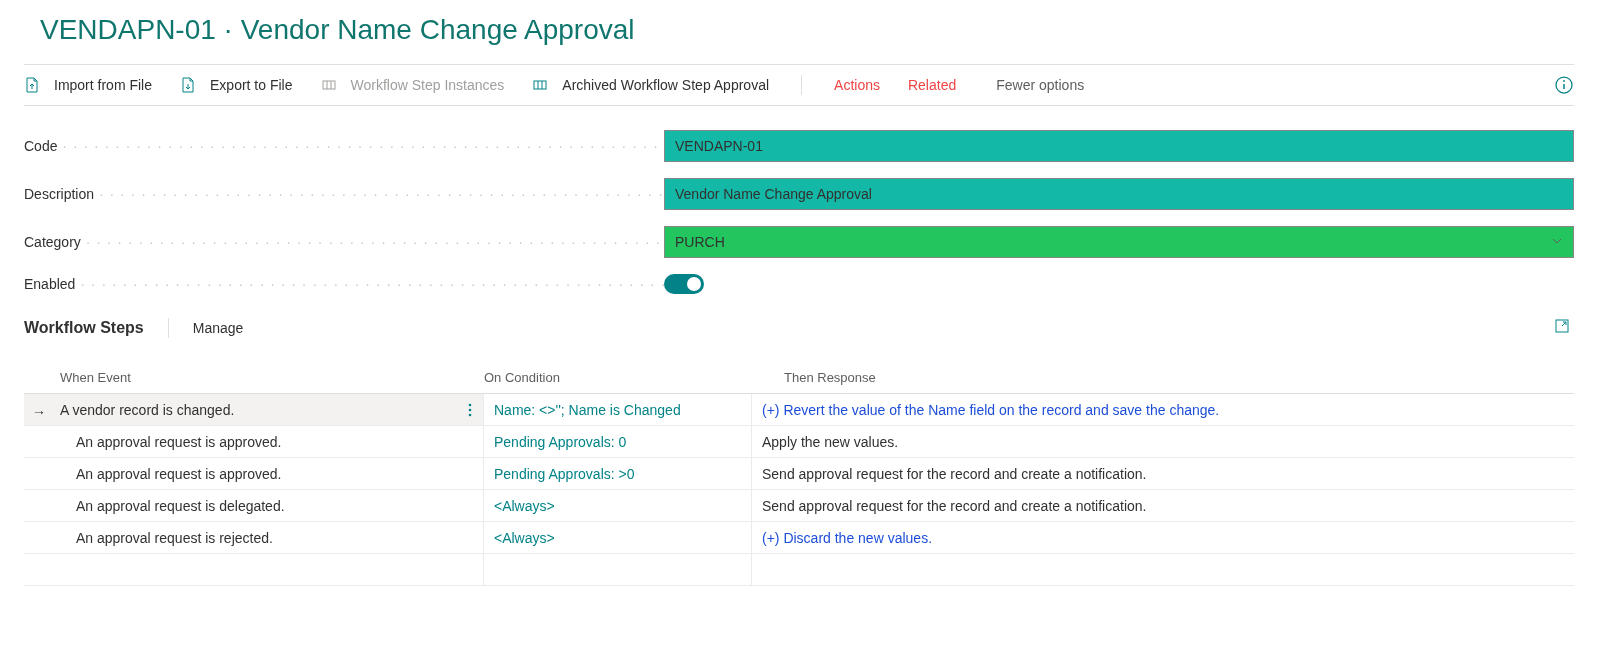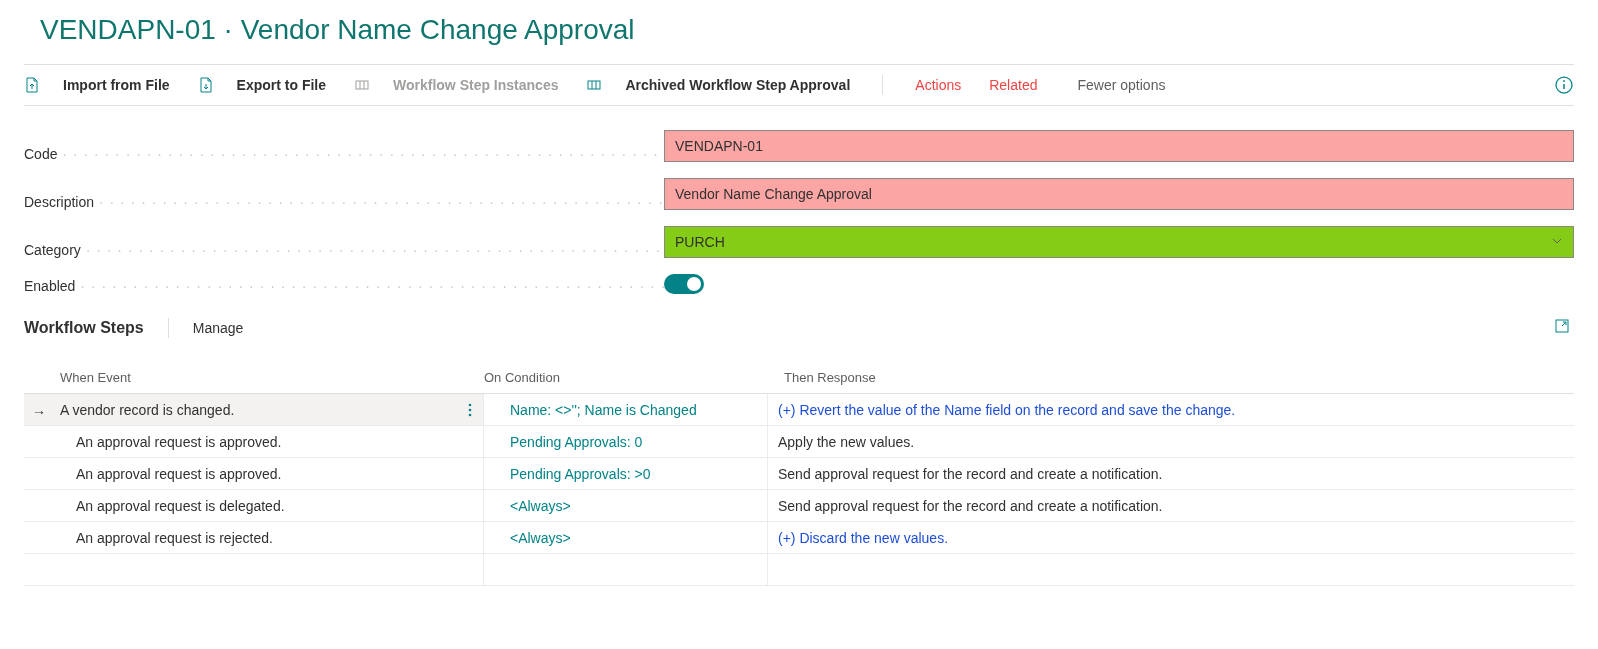--- a/index.html
+++ b/index.html
@@ -1,36 +1,36 @@
 <!DOCTYPE html>
 <html><head>
 <meta charset="utf-8">
 <style>
   * { box-sizing: border-box; font-family: "Segoe UI", -apple-system, BlinkMacSystemFont, sans-serif; }
   body { margin: 0; padding: 0 24px; background: #fff; color: #323130; font-size: 14px; }
   
   .page-title { font-size: 28px; font-weight: 400; color: #0f766e; margin: 14px 0 18px 16px; }
   
   .action-bar { display: flex; align-items: center; gap: 28px; border-top: 1px solid #e1dfdd; border-bottom: 1px solid #e1dfdd; padding: 10px 0; }
-  .action-item { display: flex; align-items: center; gap: 23px; cursor: pointer; color: #323130; font-weight: bold; }
+  .action-item { display: flex; align-items: center; gap: 14px; cursor: pointer; color: #323130; }
   .action-item .icon { width: 16px; height: 16px; display: inline-flex; align-items: center; justify-content: center; }
   .action-item.disabled { color: #a19f9d; }
   .action-item.disabled .icon svg { stroke: #a19f9d; fill: #a19f9d; }
   .action-sep { width: 1px; height: 20px; background: #e1dfdd; margin: 0 4px; }
   .action-group-menu { color: #ef4444; cursor: pointer; }
   .action-group-menu.muted { color: #605e5c; padding-left: 12px; }
   .action-spacer { flex: 1; }
   .info-icon-btn { width: 20px; height: 20px; display:flex; align-items:center; justify-content:center; cursor:pointer; }
   
   .form-area { margin-top: 24px; }
-  .form-row { display: flex; align-items: flex-end; margin-bottom: 16px; }
+  .form-row { display: flex; align-items: center; margin-bottom: 16px; }
   .form-label { width: 640px; font-size: 14px; color: #323130; position: relative; overflow: hidden; white-space: nowrap; }
   .form-label::after { content: " · · · · · · · · · · · · · · · · · · · · · · · · · · · · · · · · · · · · · · · · · · · · · · · · · · · · · · · · · · · · · · · · · · · · · · · · · · · · · · · · · · · · · · · · · · · · · · · · · · · · · · · · · · · · · · · · · · · · · · · · · · · · · · · · ·"; color: #c8c6c4; letter-spacing: 1px; }
-  .form-input { flex: 1; height: 32px; border: 1px solid #8a8886; padding: 0 10px; font-size: 14px; color: #323130; background: #fca5a5; }
-  .form-select { flex: 1; height: 32px; border: 1px solid #8a8886; padding: 0 10px; font-size: 14px; color: #323130; background: #84cc16; display: flex; align-items: center; justify-content: space-between; cursor: pointer; }
+  .form-input { flex: 1; height: 32px; border: 1px solid #8a8886; padding: 0 10px; font-size: 14px; color: #323130; background: #14b8a6; }
+  .form-select { flex: 1; height: 32px; border: 1px solid #8a8886; padding: 0 10px; font-size: 14px; color: #323130; background: #22c55e; display: flex; align-items: center; justify-content: space-between; cursor: pointer; }
   
   .toggle { width: 40px; height: 20px; background: #038387; border-radius: 10px; position: relative; cursor: pointer; }
   .toggle-knob { position: absolute; right: 3px; top: 3px; width: 14px; height: 14px; background: #fff; border-radius: 50%; }
   
   .section-header { display: flex; align-items: center; margin-top: 24px; margin-bottom: 10px; }
   .section-title { font-size: 16px; font-weight: 600; color: #323130; }
   .section-sep { width: 1px; height: 20px; background: #e1dfdd; margin: 0 24px; }
   .section-action { color: #323130; cursor: pointer; }
   .section-spacer { flex: 1; }
   .expand-icon-btn { width: 20px; height: 20px; cursor: pointer; }
@@ -38,21 +38,21 @@
   .grid { margin-top: 24px; border-collapse: collapse; width: 100%; }
   .grid-head { display: flex; border-bottom: 1px solid #e1dfdd; padding: 8px 0; color: #605e5c; font-size: 13px; }
   .col-event { width: 460px; padding-left: 36px; }
   .col-cond { width: 300px; }
   .col-resp { flex: 1; }
   .col-more { position: absolute; right: 4px; top: 50%; transform: translateY(-50%); width: 18px; height: 28px; display:flex; align-items:center; justify-content:center; cursor:pointer; }
   
   .grid-row { display: flex; align-items: stretch; border-bottom: 1px solid #edebe9; min-height: 32px; font-size: 14px; }
   .grid-row > div { padding: 6px 0; display: flex; align-items: center; }
   .event-cell { width: 460px; position: relative; border-right: 1px solid #edebe9; }
-  .cond-cell { width: 268px; color: #038387; padding-left: 10px !important; border-right: 1px solid #edebe9; margin-left: 16px; }
+  .cond-cell { width: 268px; color: #038387; padding-left: 10px !important; border-right: 1px solid #edebe9; }
   .resp-cell { flex: 1; padding-left: 10px !important; }
   .resp-cell.link { color: #1d4ed8; }
   
   .row-selected .event-cell { background: #f3f2f1; }
   .row-arrow { position: absolute; left: 8px; color: #323130; }
   .event-text { padding-left: 36px; }
   .event-text.indent { padding-left: 52px; }
 </style>
 </head>
 <body>

